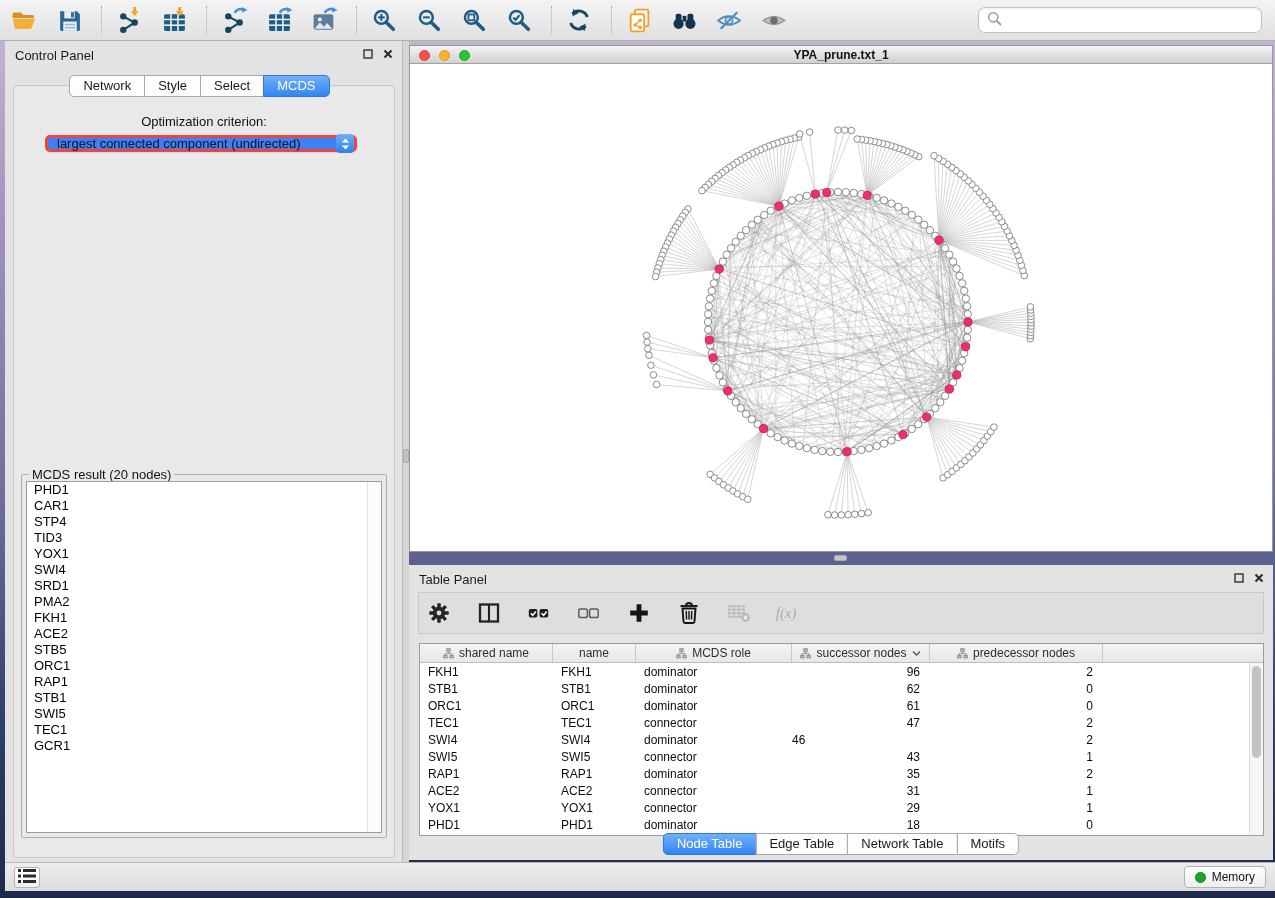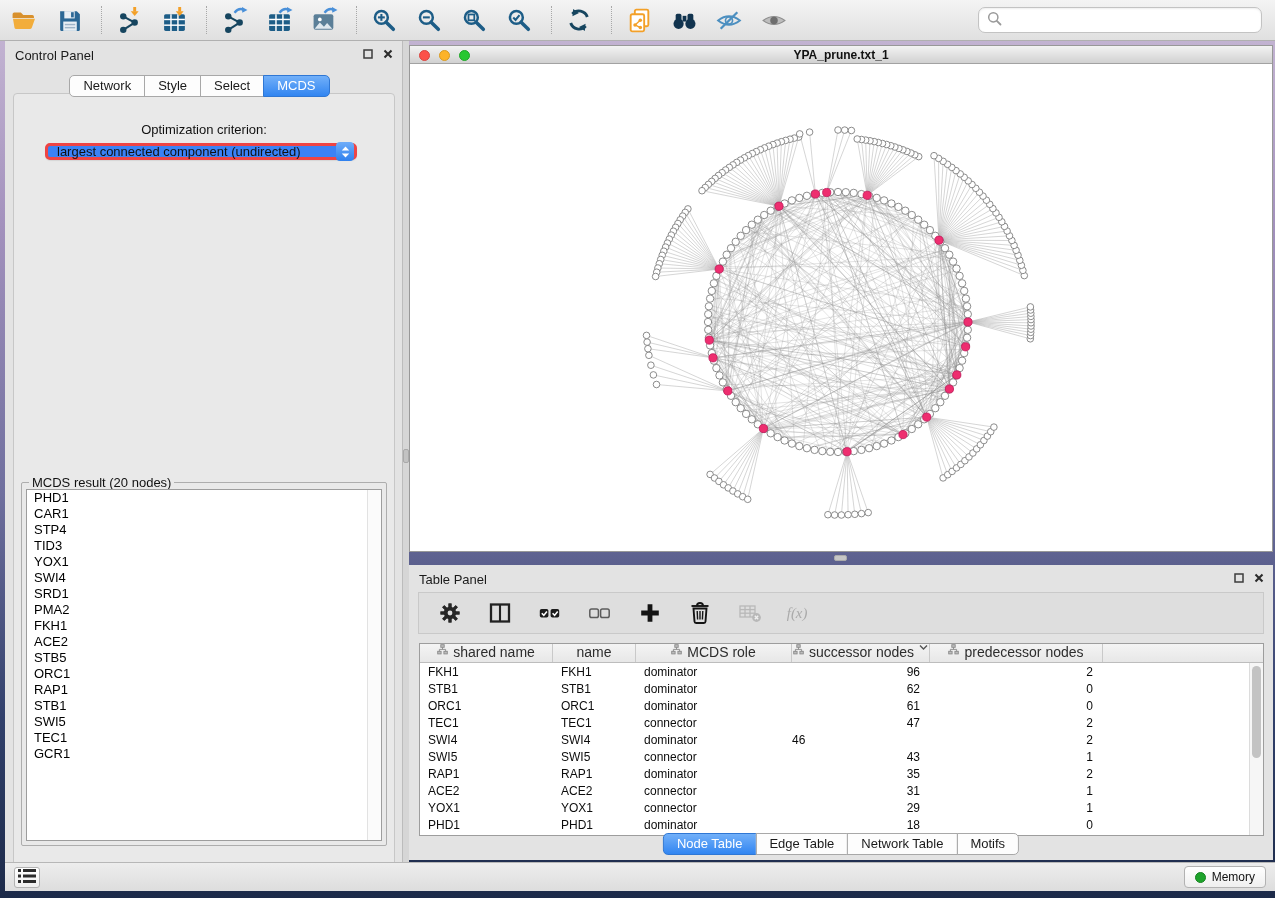--- a/index.html
+++ b/index.html
@@ -26,21 +26,21 @@
   .panel-title { position:absolute; left:10px; top:7px; font-size:13px; color:#1b1b1b; }
   .win-btns { position:absolute; right:9px; top:8px; display:flex; gap:10px; align-items:center; }
   .win-btns span { display:flex; }
   .seg-tabs { position:absolute; display:flex; z-index:3; }
   .seg-tab { background:#fdfdfd; border:1px solid #a8a8a8; margin-left:-1px;
     padding:2px 13px 3px; font-size:13px; color:#1a1a1a; white-space:nowrap; cursor:default; }
   .seg-tab:first-child { border-radius:5px 0 0 5px; margin-left:0; }
   .seg-tab:last-child { border-radius:0 5px 5px 0; }
   .seg-tab.active { background:linear-gradient(#72b0f9,#3185f1); border-color:#2f77d4; color:#fff; }
   .cp-tabs { left:0; right:8px; top:34px; justify-content:center; }
-  .cp-body { position:absolute; left:8px; top:52px; width:382px; height:773px;
+  .cp-body { position:absolute; left:8px; top:44px; width:382px; height:773px;
     background:#e9e9e9; border:1px solid #c7c7c7; border-radius:4px; }
   .opt-label { position:absolute; left:0; right:0; top:28px; text-align:center; font-size:13px; }
   .dropdown { position:absolute; left:31px; top:49px; width:312px; height:17px;
     background:#3b82f6; border:3px solid #ef4444; border-radius:5px;
     display:flex; align-items:center; box-shadow:0 1px 1px rgba(0,0,0,.08); }
   .dropdown .val { flex:1; padding-left:9px; font-size:13px; white-space:nowrap; overflow:hidden; }
   .dropdown .stepper { width:18px; height:19px; margin-right:0px; border-radius:4px;
     background:linear-gradient(#6fadf9,#2f80ee); display:flex; align-items:center; justify-content:center; }
   .btn-row { position:absolute; left:0; right:0; top:84px; display:flex; justify-content:center; gap:13px; }
   .mac-btn { background:linear-gradient(#ffffff,#f0f0f0); border:1px solid #ababab; border-radius:4px;
@@ -65,28 +65,28 @@
     border:1px solid #989898; background:#fff; }
   .nf-titlebar { position:absolute; left:0; top:0; right:0; height:18px;
     background:linear-gradient(#f3f3f3,#d1d1d1); border-bottom:1px solid #a2a2a2;
     text-align:center; font-size:12px; font-weight:700; line-height:18px; color:#111; }
   .lights { position:absolute; left:9px; top:4px; display:flex; gap:9px; }
   .light { width:11px; height:11px; border-radius:50%; }
   .nf-canvas { position:absolute; left:0; top:19px; right:0; bottom:0; background:#fff; overflow:hidden; }
   
   .table-panel { position:absolute; left:409px; top:565px; width:864px; height:295px; background:#e3e3e3; }
   .tp-toolbar { position:absolute; left:9px; right:9px; top:27px; height:42px;
-    background:#dedede; border:1px solid #c9c9c9; display:flex; align-items:center; padding-left:17px; gap:22px; }
+    background:#dedede; border:1px solid #c9c9c9; display:flex; align-items:center; padding-left:6px; gap:22px; }
   .tp-toolbar .tbtn { margin-right:0; width:28px; height:28px; }
   .tp-table { position:absolute; left:10px; top:78px; width:845px; height:193px;
     background:#fff; border:1px solid #9d9d9d; overflow:hidden; }
   .thead { display:flex; height:19px; background:linear-gradient(#f4f4f4,#e7e7e7);
     border-bottom:1px solid #bdbdbd; }
-  .th { display:flex; justify-content:center; gap:5px;
-    border-right:1px solid #c9c9c9; font-size:14px; color:#2d2d2d; overflow:hidden; white-space:nowrap; }
+  .th { display:flex; align-items:center; justify-content:center; gap:5px;
+    border-right:1px solid #c9c9c9; font-size:12px; color:#2d2d2d; overflow:hidden; white-space:nowrap; }
   .th.filler { flex:1; border-right:none; }
   .trow { display:flex; height:17px; align-items:center; font-size:12px; color:#0c0c0c; }
   .td { white-space:nowrap; overflow:hidden; }
   .tp-scroll { position:absolute; right:0; top:19px; bottom:0; width:14px;
     background:#f6f6f6; border-left:1px solid #dcdcdc; }
   .tp-thumb { position:absolute; left:2px; top:3px; width:9px; height:92px; background:#c3c3c3; border-radius:5px; }
   .tp-tabs { left:50%; transform:translateX(-50%); bottom:5px; top:auto; position:absolute; display:flex; }
   
   .status-bar { position:absolute; left:5px; top:862px; width:1270px; height:29px;
     background:linear-gradient(#ededed,#dddddd); border-top:1px solid #b7b7b7; }

